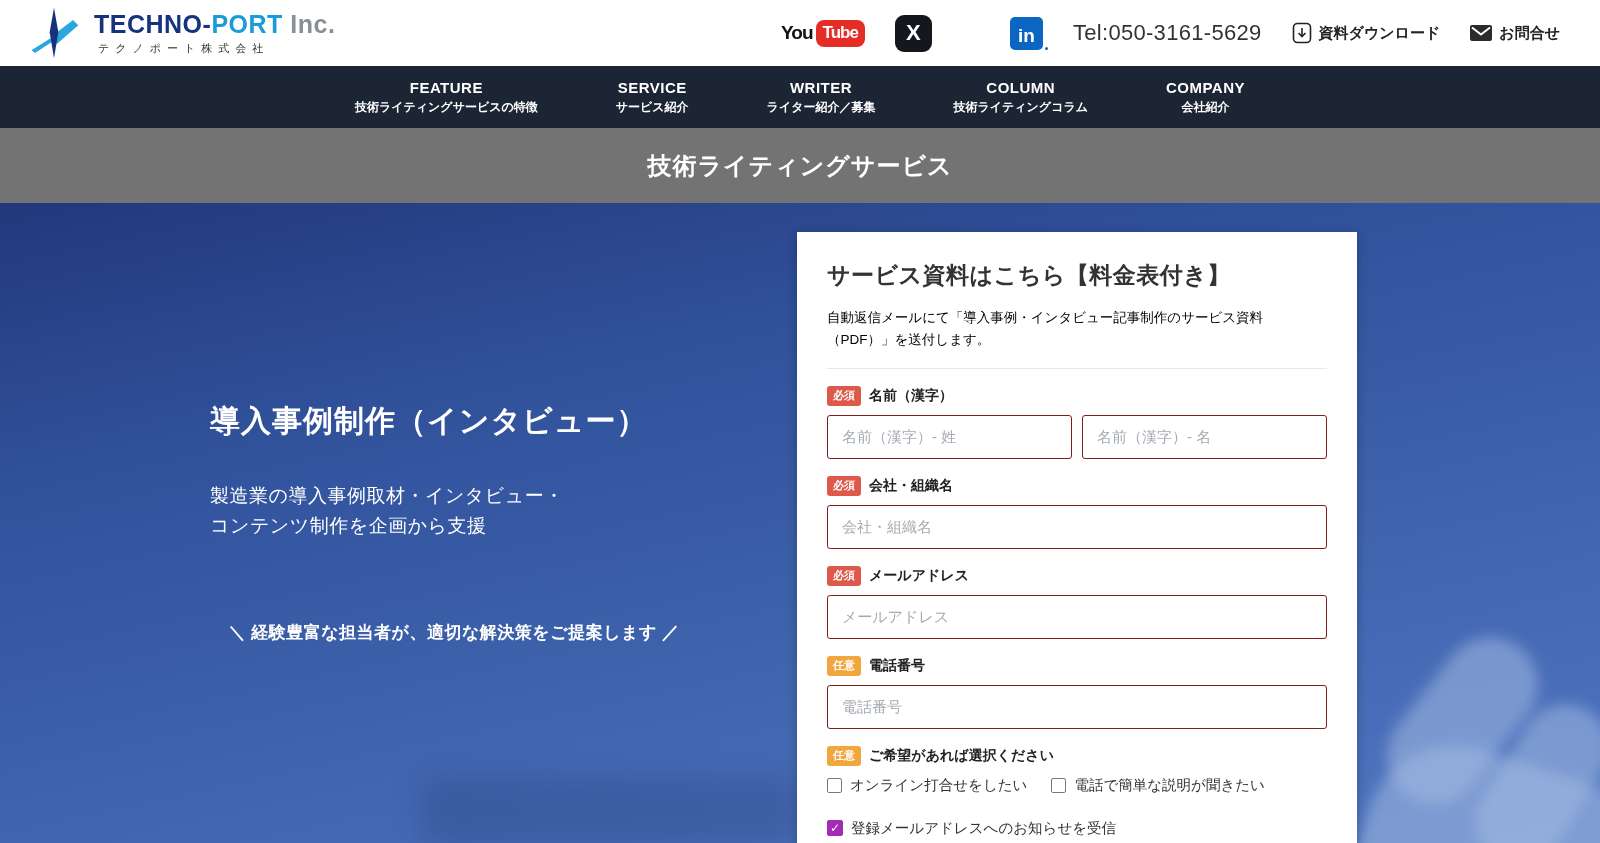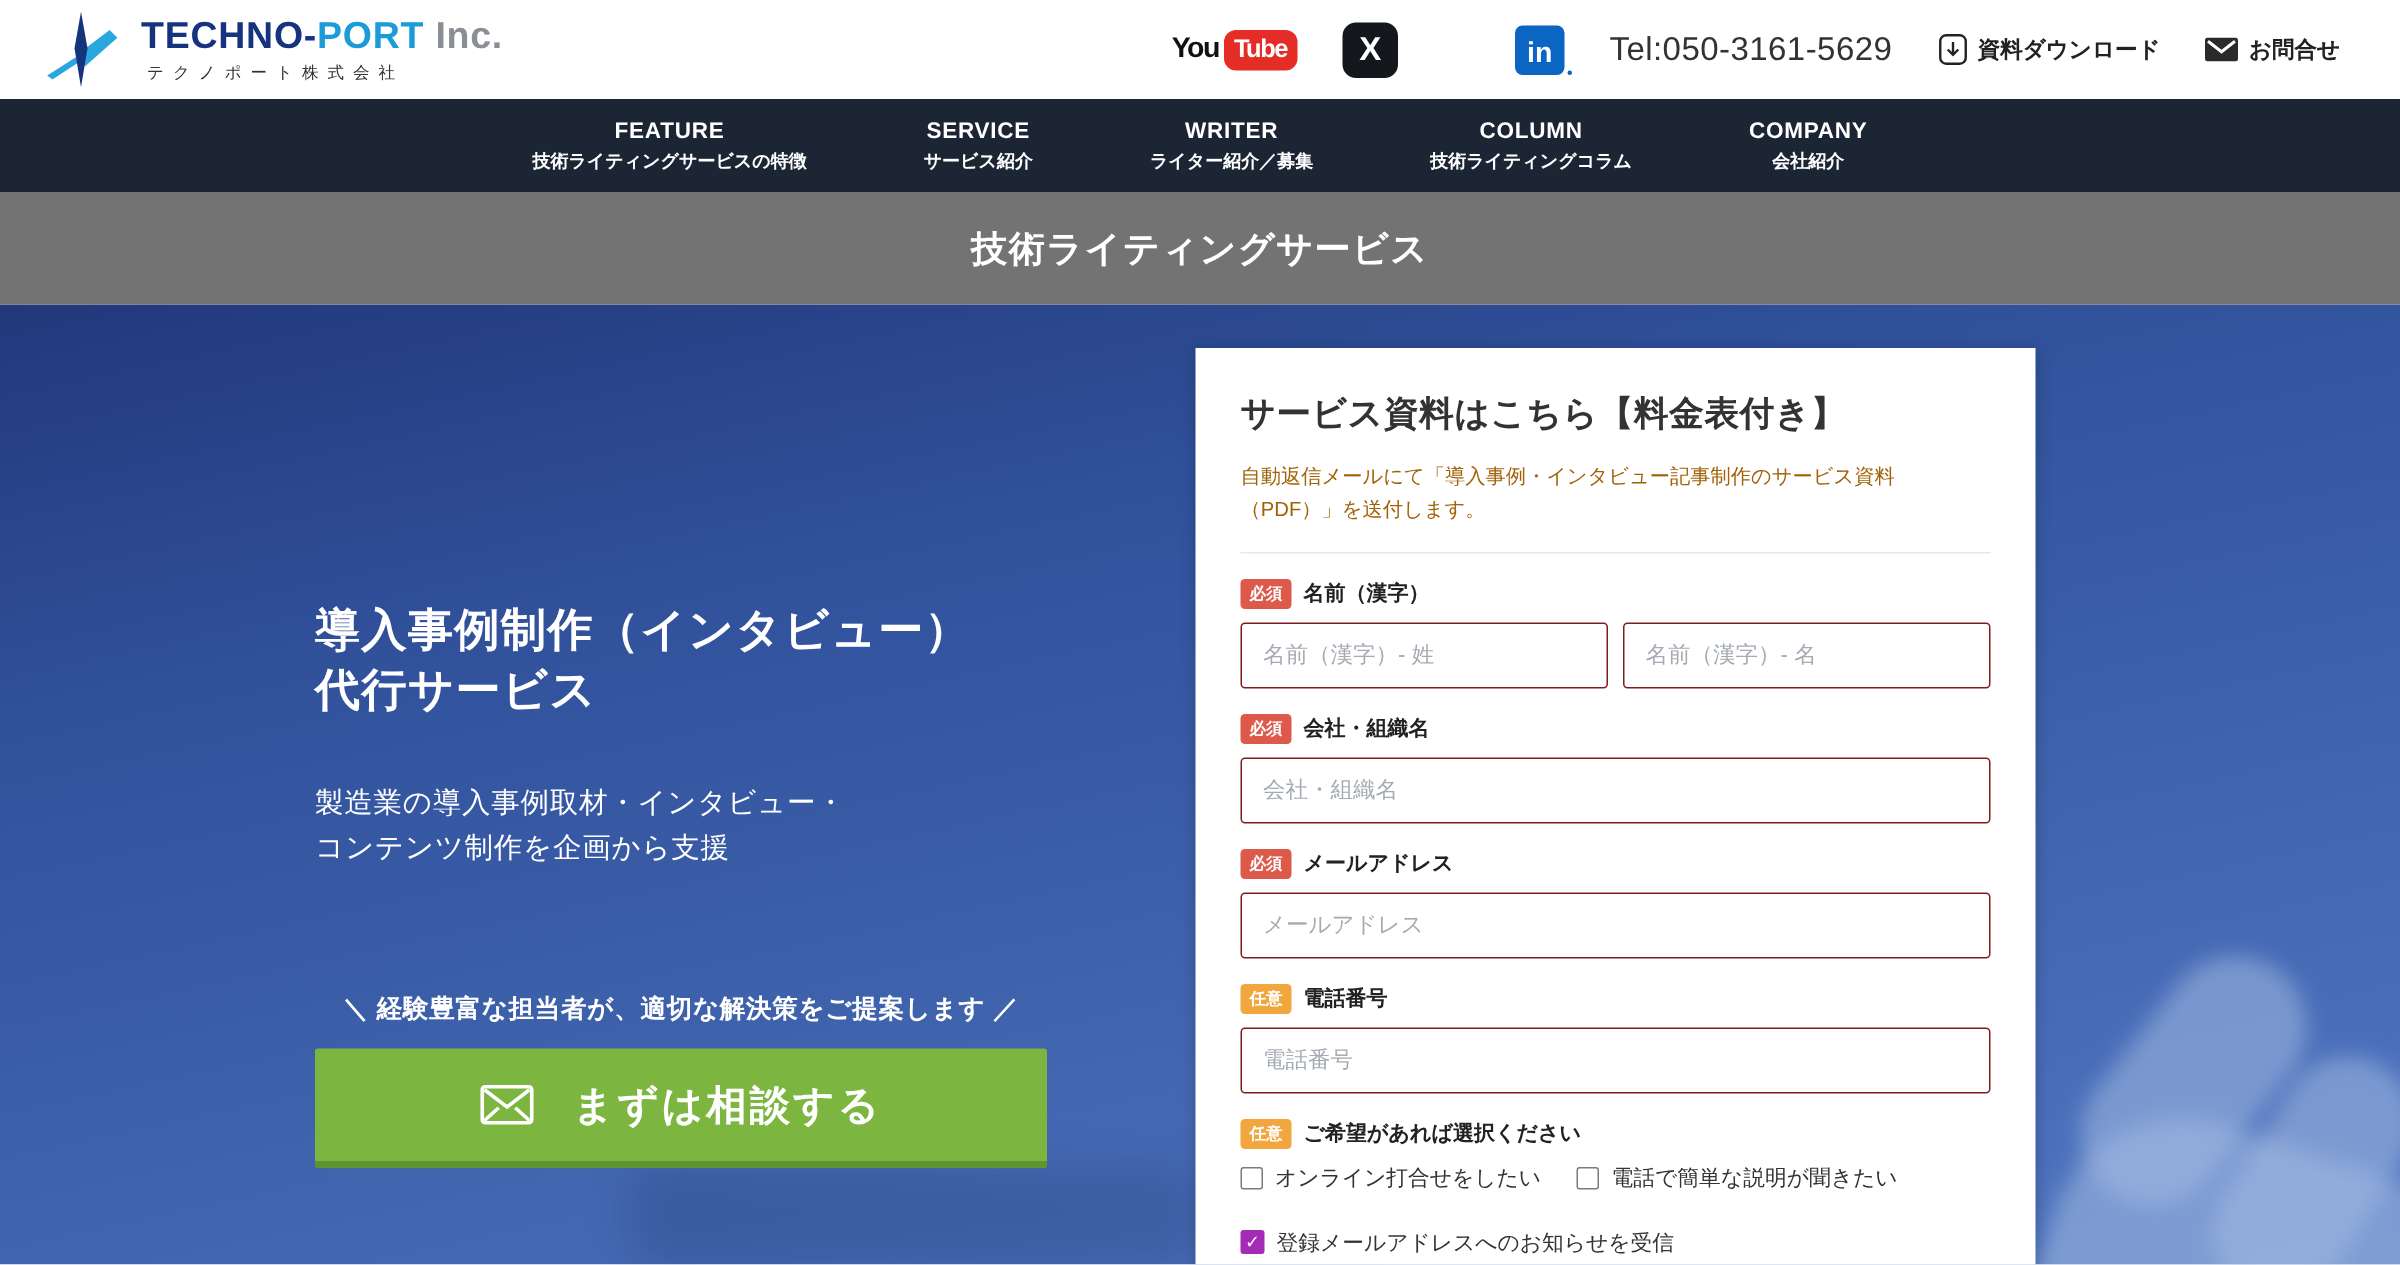--- a/index.html
+++ b/index.html
@@ -47,21 +47,21 @@
   .hero-title { color:#fff; font-size:30px; font-weight:bold; line-height:40px; letter-spacing:1px; }
   .hero-sub { color:#fff; font-size:19px; line-height:30px; margin-top:40px; letter-spacing:.5px; }
   .cta-caption { color:#fff; font-size:17px; font-weight:bold; text-align:center; width:488px; margin-top:80px; letter-spacing:.5px; }
   .cta-button { margin-top:15px; width:488px; height:80px; background:#7cb640; border-bottom:5px solid #5d962e; border-radius:2px;
                 display:flex; align-items:center; justify-content:center; gap:26px; cursor:pointer; }
   .cta-button span { color:#fff; font-size:27px; font-weight:bold; letter-spacing:2px; }
 
   
   .card { position:absolute; left:797px; top:29px; width:560px; height:660px; background:#fff; padding:28px 30px; box-shadow:0 2px 10px rgba(0,0,20,.25); }
   .card-title { font-size:23px; color:#333; font-weight:600; letter-spacing:.5px; }
-  .card-desc { font-size:13.5px; color:#a16207; line-height:1.65; margin-top:16px; }
+  .card-desc { font-size:13.5px; color:#000000; line-height:1.65; margin-top:16px; }
   .card-divider { border-top:1px solid #e8e8e8; margin-top:16px; }
   .fgroup { margin-top:17px; }
   .flabel { display:flex; align-items:center; gap:8px; }
   .badge { font-size:11px; color:#fff; border-radius:3px; padding:2px 6px 3px; font-weight:bold; }
   .badge.req { background:#dd5a4b; }
   .badge.opt { background:#f2a63e; }
   .flabel b { font-size:14px; color:#222; }
   .frow { display:flex; gap:10px; margin-top:9px; }
   .tinput { height:44px; border:1px solid #7f1d1d; border-radius:3px; font-size:15px; padding:0 14px; color:#333; width:100%;
             font-family:"Liberation Sans","DejaVu Sans",sans-serif; }
@@ -154,38 +154,26 @@
 <div class="hero">
   <div class="hand-shape hs1"></div>
   <div class="hand-shape hs2"></div>
   <div class="hand-shape hs3"></div>
 
   <div class="desk-shadow"></div>
 
   <div class="hero-left">
     <div class="hero-title">
       <div>導入事例制作（インタビュー）</div>
-      <div>代行サービス</div>
     </div>
     <div class="hero-sub">
       <div>製造業の導入事例取材・インタビュー・</div>
       <div>コンテンツ制作を企画から支援</div>
     </div>
     <div class="cta-caption">＼ 経験豊富な担当者が、適切な解決策をご提案します ／</div>
-    <div class="cta-button">
-      <span style="display:flex">
-        <svg width="36" height="27" viewBox="0 0 36 27" fill="none" stroke="#fff" stroke-width="2.4">
-          <rect x="1.5" y="1.5" width="33" height="24" rx="2"></rect>
-          <polyline points="3,3.5 18,15 33,3.5"></polyline>
-          <line x1="3" y1="24" x2="12.5" y2="15.5"></line>
-          <line x1="33" y1="24" x2="23.5" y2="15.5"></line>
-        </svg>
-      </span>
-      <span>まずは相談する</span>
-    </div>
   </div>
 
   <div class="card">
     <div class="card-title">サービス資料はこちら【料金表付き】</div>
     <div class="card-desc">自動返信メールにて「導入事例・インタビュー記事制作のサービス資料（PDF）」を送付します。</div>
     <div class="card-divider"></div>
 
     <div class="fgroup">
       <div class="flabel">
         <span class="badge req">必須</span>

